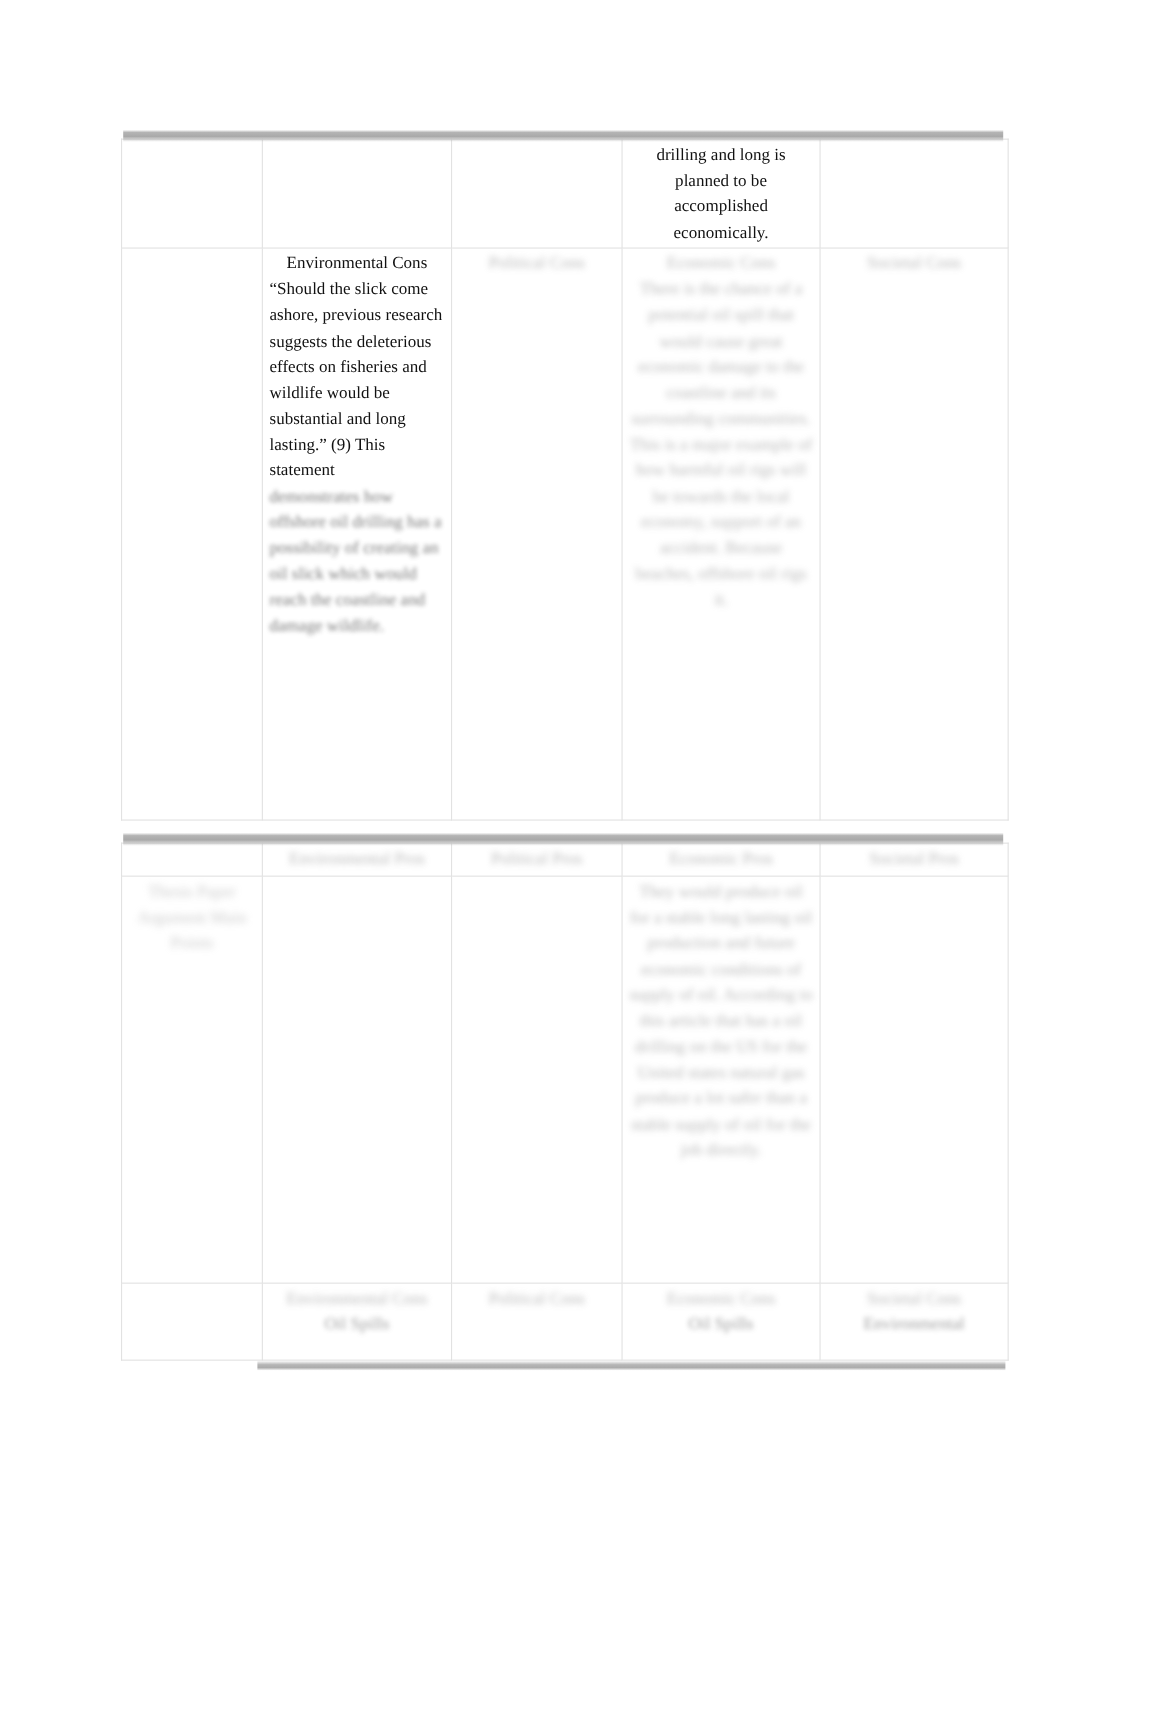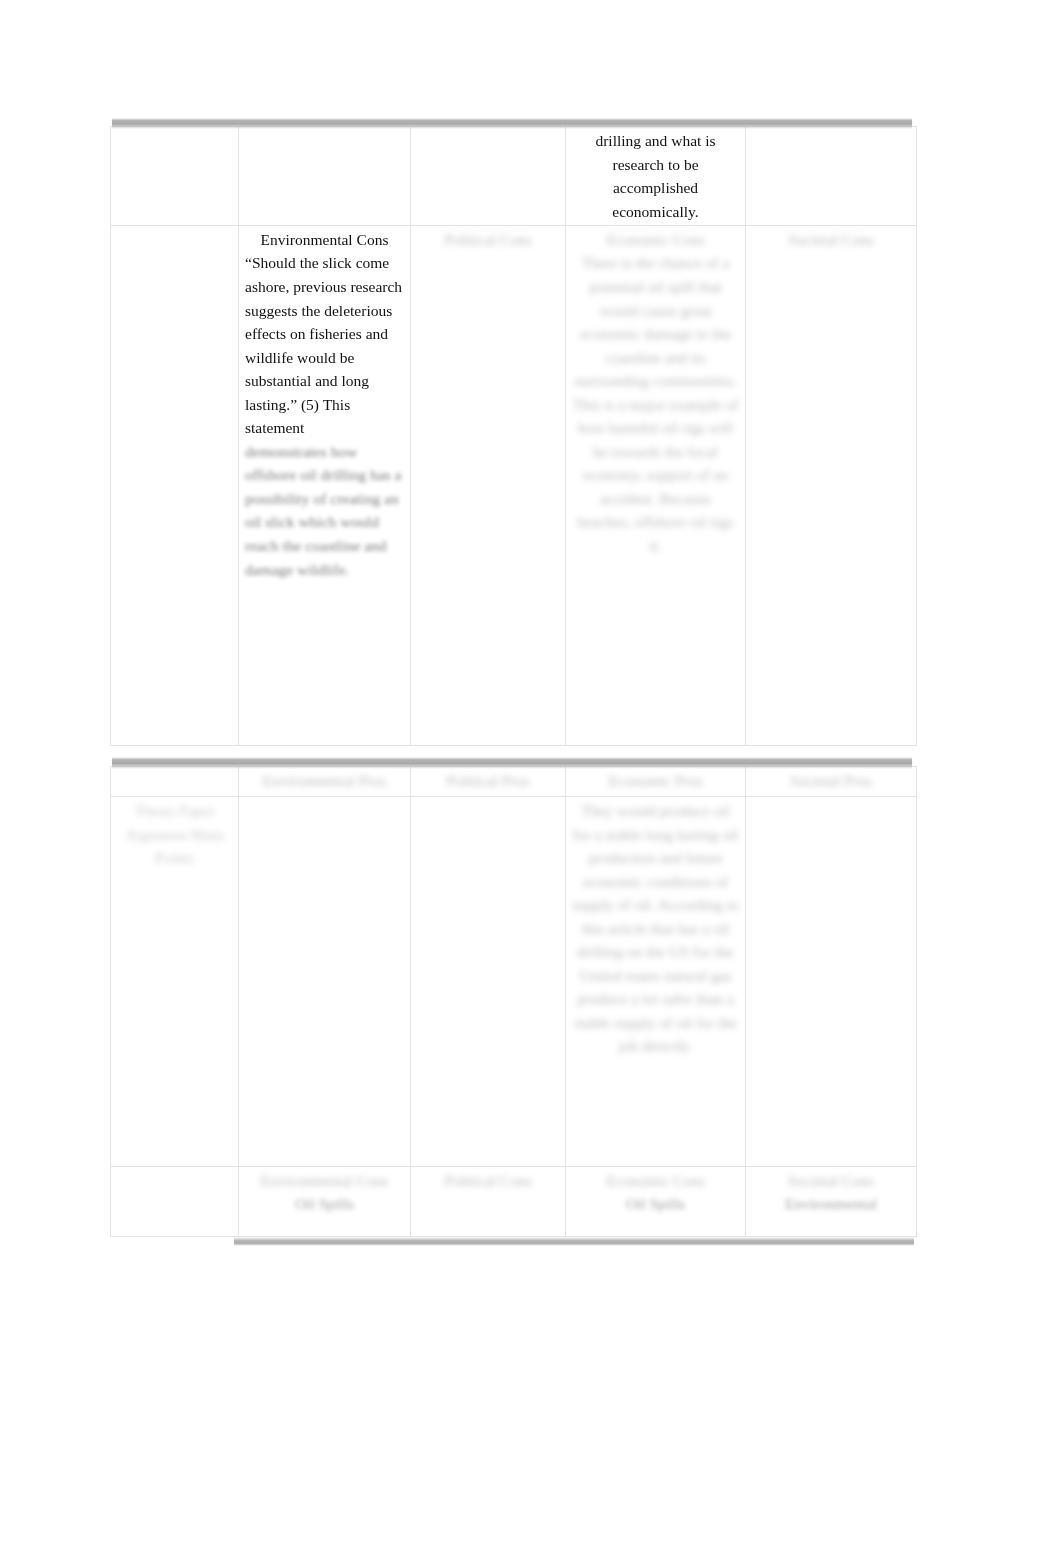--- a/index.html
+++ b/index.html
@@ -119,35 +119,35 @@
         <td>
           <span class="cell-body"></span>
         </td>
         <td>
           <span class="cell-body"></span>
         </td>
         <td>
           <span class="cell-body"></span>
         </td>
         <td>
-          <span class="cell-body center sharp">drilling and what is research to be accomplished economically.</span>
+          <span class="cell-body center sharp">drilling and long is planned to be accomplished economically.</span>
         </td>
         <td>
           <span class="cell-body"></span>
         </td>
       </tr>
 
       <tr class="rh-main">
         <td>
           <span class="cell-body"></span>
         </td>
 
         <td>
           <span class="cell-head sharp">Environmental Cons</span>
-          <span class="cell-body sharp">“Should the slick come ashore, previous research suggests the deleterious effects on fisheries and wildlife would be substantial and long lasting.” (5) This statement</span>
+          <span class="cell-body sharp">“Should the slick come ashore, previous research suggests the deleterious effects on fisheries and wildlife would be substantial and long lasting.” (9) This statement</span>
           <span class="cell-body blur1">demonstrates how offshore oil drilling has a possibility of creating an oil slick which would reach the coastline and damage wildlife.</span>
         </td>
 
         <td>
           <span class="cell-head blur3">Political Cons</span>
           <span class="cell-body blur4"></span>
         </td>
 
         <td>
           <span class="cell-head blur3">Economic Cons</span>

